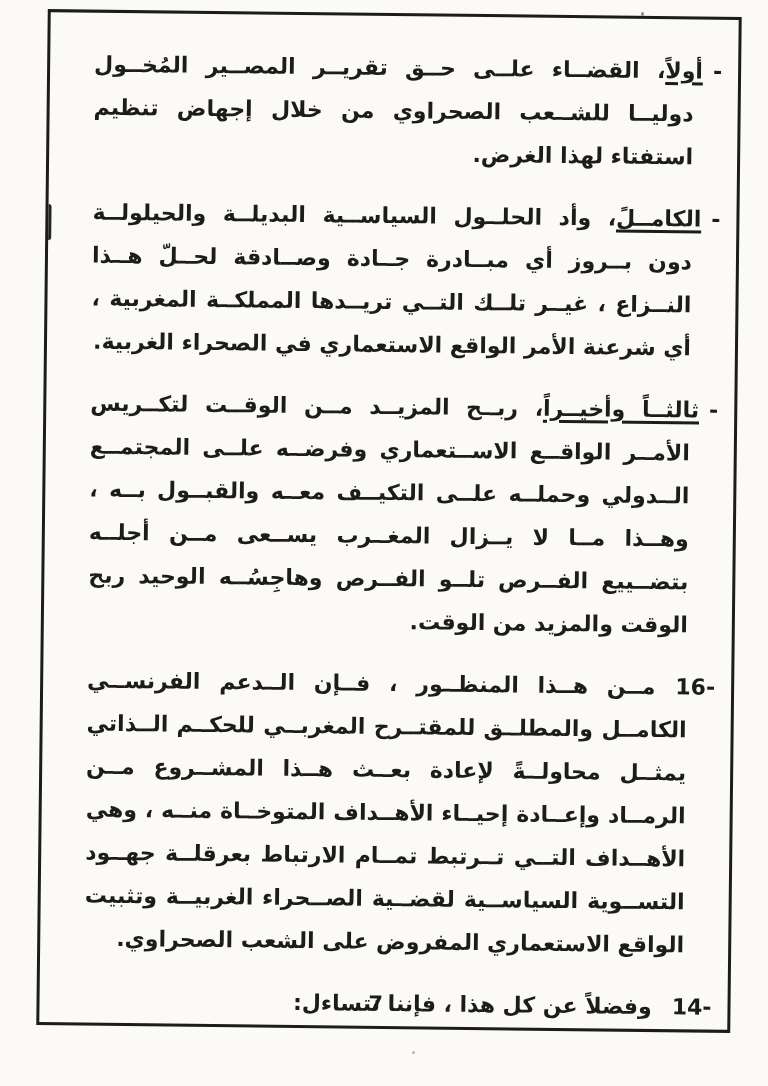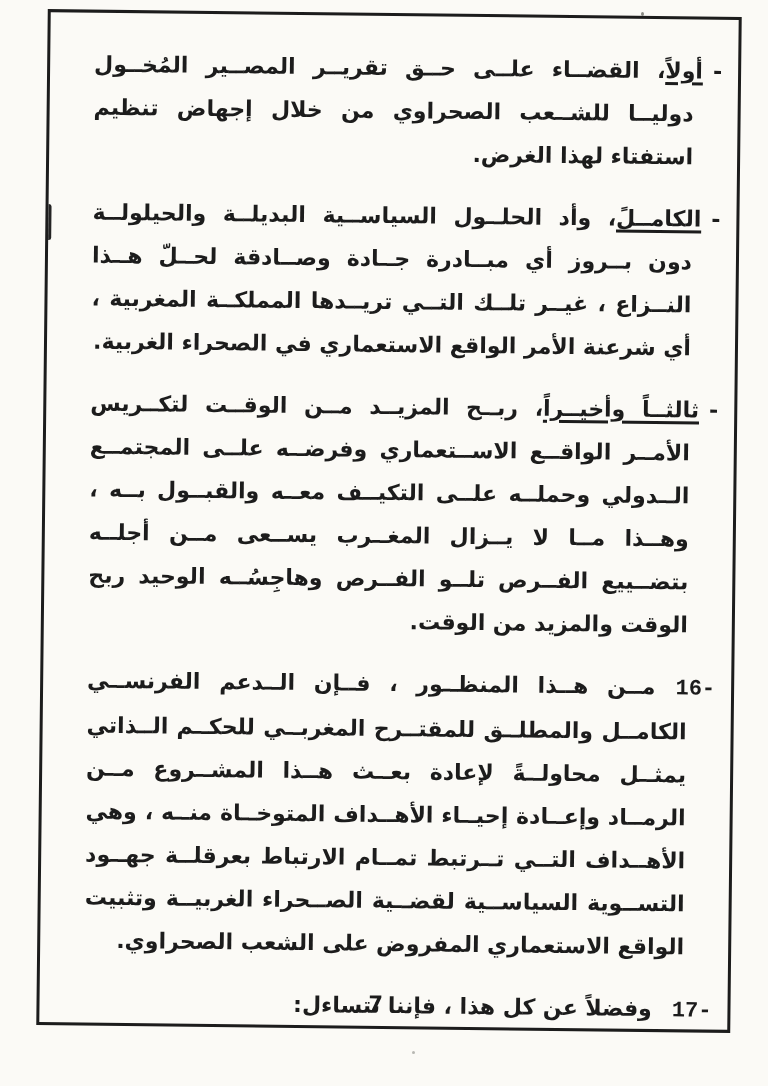--- a/index.html
+++ b/index.html
@@ -49,21 +49,21 @@
   .item{
     padding-right:28px;
     text-indent:-28px;
   }
   .item + .item{ margin-top:19px; }
   .marker{
     display:inline;
     margin-left:10px;
     white-space:nowrap;
   }
-  .marker.num{ margin-left:20px;font-family:Liberation Mono, monospace; }
+  .marker.num{ margin-left:20px; }
   .lead{
     font-weight:bold;
     text-decoration:underline;
     text-decoration-thickness:2.5px;
     text-underline-offset:4px;
   }
   .page-number{
     position:absolute;
     bottom:10px; left:0; right:0;
     text-align:center;
@@ -95,19 +95,19 @@
     <div class="content" dir="rtl">
 
       <div class="item"><span class="marker">-</span><span class="lead">أولاً</span><span>، القضــاء علــى حــق تقريــر المصــير المُخــول دوليــا للشــعب الصحراوي من خلال إجهاض تنظيم استفتاء لهذا الغرض.</span></div>
 
       <div class="item"><span class="marker">-</span><span class="lead">الكامــلً</span><span>، وأد الحلــول السياســية البديلــة والحيلولــة دون بــروز أي مبــادرة جــادة وصــادقة لحــلّ هــذا النــزاع ، غيــر تلــك التــي تريــدها المملكــة المغربية ، أي شرعنة الأمر الواقع الاستعماري في الصحراء الغربية.</span></div>
 
       <div class="item"><span class="marker">-</span><span class="lead">ثالثــاً وأخيــراً</span><span>، ربــح المزيــد مــن الوقــت لتكــريس الأمــر الواقــع الاســتعماري وفرضــه علــى المجتمــع الــدولي وحملــه علــى التكيــف معــه والقبــول بــه ، وهــذا مــا لا يــزال المغــرب يســعى مــن أجلــه بتضــييع الفــرص تلــو الفــرص وهاجِسُــه الوحيد ربح الوقت والمزيد من الوقت.</span></div>
 
       <div class="item"><span class="marker num">-16</span><span>مــن هــذا المنظــور ، فــإن الــدعم الفرنســي الكامــل والمطلــق للمقتــرح المغربــي للحكــم الــذاتي يمثــل محاولــةً لإعادة بعــث هــذا المشــروع مــن الرمــاد وإعــادة إحيــاء الأهــداف المتوخــاة منــه ، وهي الأهــداف التــي تــرتبط تمــام الارتباط بعرقلــة جهــود التســوية السياســية لقضــية الصــحراء الغربيــة وتثبيت الواقع الاستعماري المفروض على الشعب الصحراوي.</span></div>
 
-      <div class="item"><span class="marker num">-17</span><span>وفضلاً عن كل هذا ، فإننا نتساءل:</span></div>
+      <div class="item"><span class="marker num">-14</span><span>وفضلاً عن كل هذا ، فإننا نتساءل:</span></div>
 
     </div>
 
     <div class="page-number">7</div>
   </div>
 </div>
 
 </body></html>

